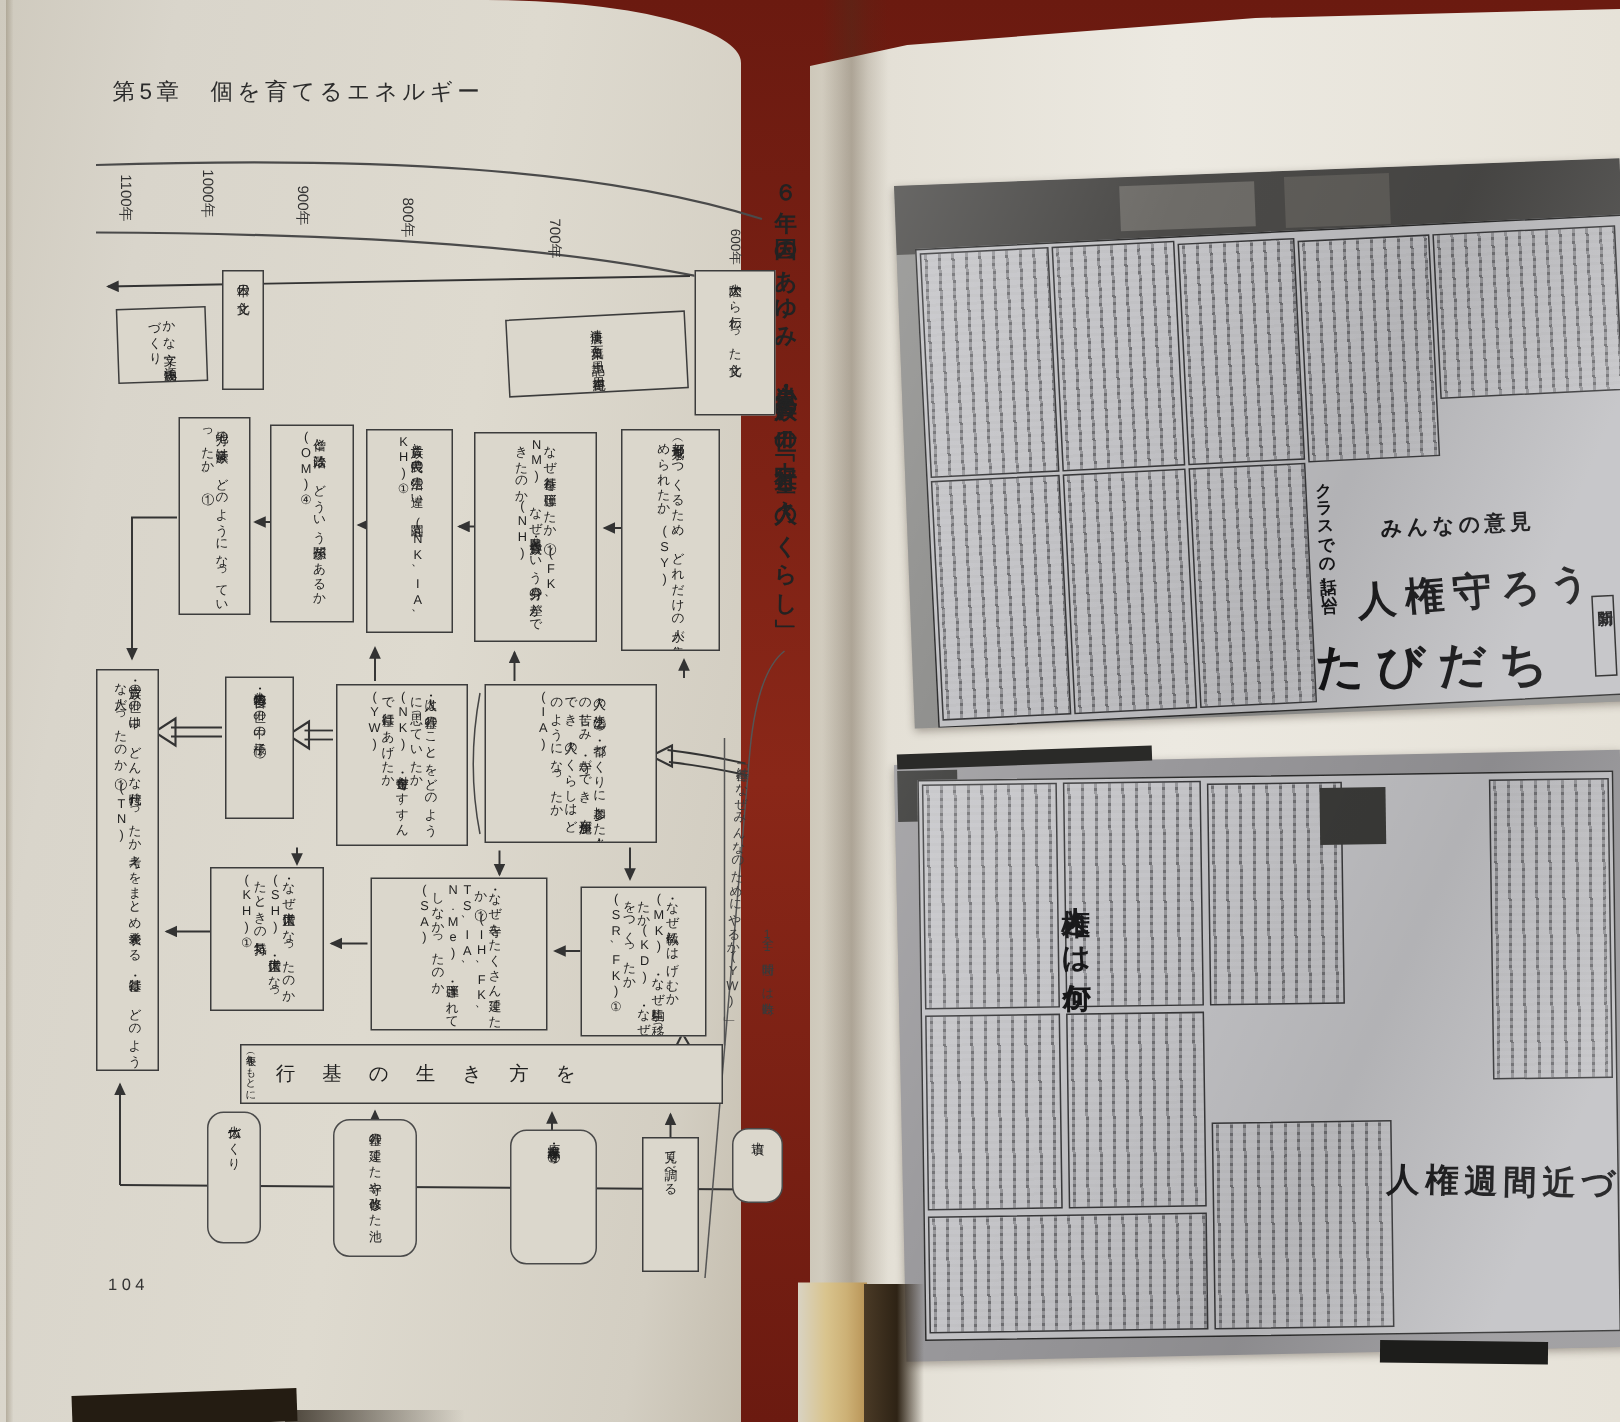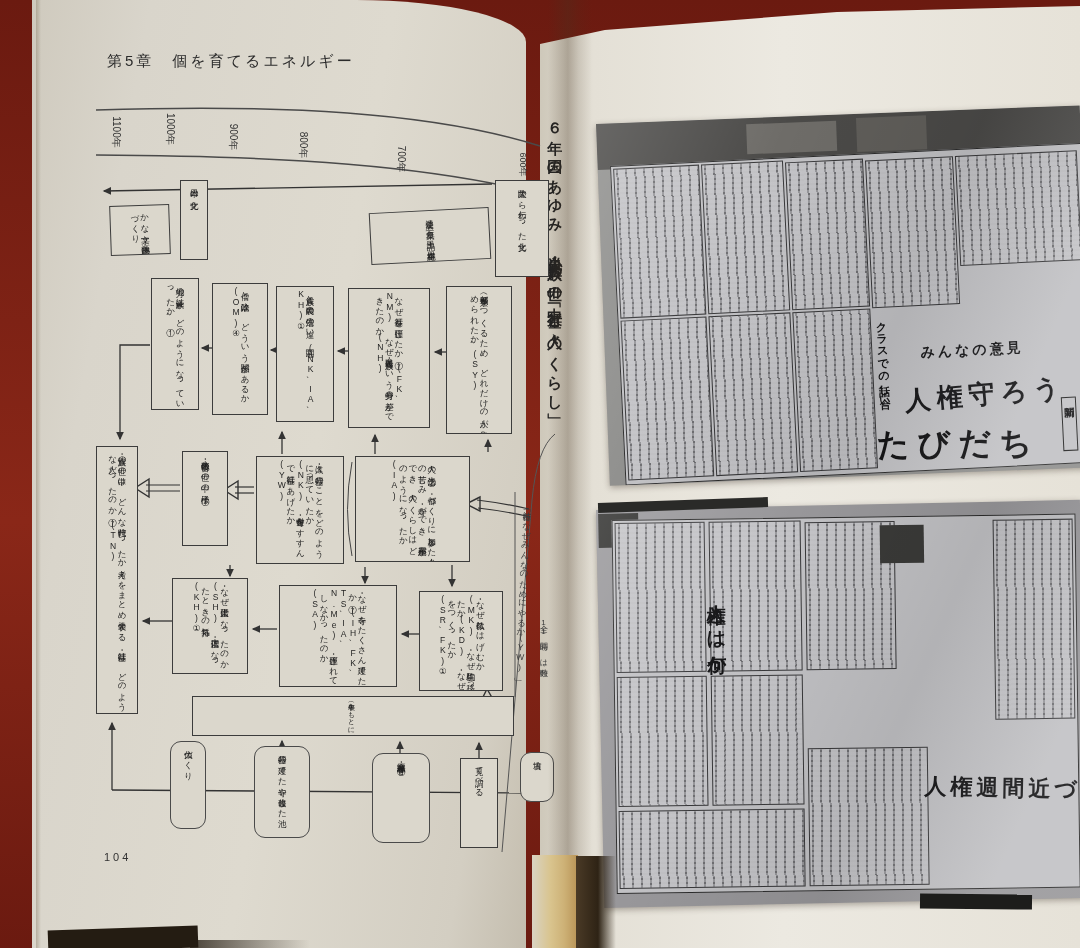--- a/index.html
+++ b/index.html
@@ -7,21 +7,20 @@
     width:1080px;height:948px;position:relative;overflow:hidden;
     background:linear-gradient(180deg,#6b1a10 0%,#8a2718 55%,#6b1a10 100%);
     font-family:"Liberation Sans",sans-serif;color:#222;
   }
   
   #left-page{
     position:absolute;left:0;top:0;width:494px;height:948px;
     background:linear-gradient(100deg,#cfcabe 0%,#d9d5cb 18%,#dedacf 55%,#d3cec2 88%,#c4bdae 100%);
     border-top-right-radius:170px 42px;
     z-index:2;
-    margin-left:32px;
   }
   #left-page-edge{position:absolute;left:4px;top:0;width:5px;height:948px;
     background:linear-gradient(90deg,rgba(150,140,120,.55),rgba(150,140,120,0));}
   #right-page{
     position:absolute;left:540px;top:0;width:540px;height:948px;
     background:linear-gradient(90deg,#cec8ba 0%,#e4e0d6 10%,#ece9e1 45%,#e6e2d8 100%);
     clip-path:polygon(0 44px,12% 30px,55% 12px,100% 6px,100% 100%,0 100%);
     z-index:1;
   }
   #gutter-shadow{
@@ -183,20 +182,21 @@
     </div>
   <div class="fbox" style="left:247px;top:585px;width:118px;height:102px;">
     <span class="vtext">・なぜ寺をたくさん建てたか①(IH、FK、TS、IA、N.Me)　・弾圧されて反発しなかったのか(SA)</span>
     </div>
   <div class="fbox" style="left:140px;top:578px;width:76px;height:96px;">
     <span class="vtext">・なぜ大僧正になったのか(SH)　・大僧正になったときの気持ち(KH)①</span>
     </div>
 
   <div class="fbox" style="left:160px;top:696px;width:322px;height:40px;flex-direction:row;align-items:center;">
     <span class="vtext" style="height:36px;font-size:7px;letter-spacing:0;margin-right:4px;">（年表をもとに）</span>
+    <span style="flex:1;display:flex;flex-direction:row-reverse;justify-content:space-between;font-size:13px;letter-spacing:18px;padding:0 10px;direction:rtl;">行基の生き方を</span>
   </div>
 
   <div class="fbox cloud" style="left:138px;top:741px;width:36px;height:88px;">
     <span class="vtext">大仏づくり</span>
     </div>
   <div class="fbox cloud" style="left:222px;top:746px;width:56px;height:92px;">
     <span class="vtext">行基の建てた寺や改修した池</span>
     </div>
   <div class="fbox cloud" style="left:340px;top:753px;width:58px;height:90px;">
     <span class="vtext">家原寺・華林寺②</span>

